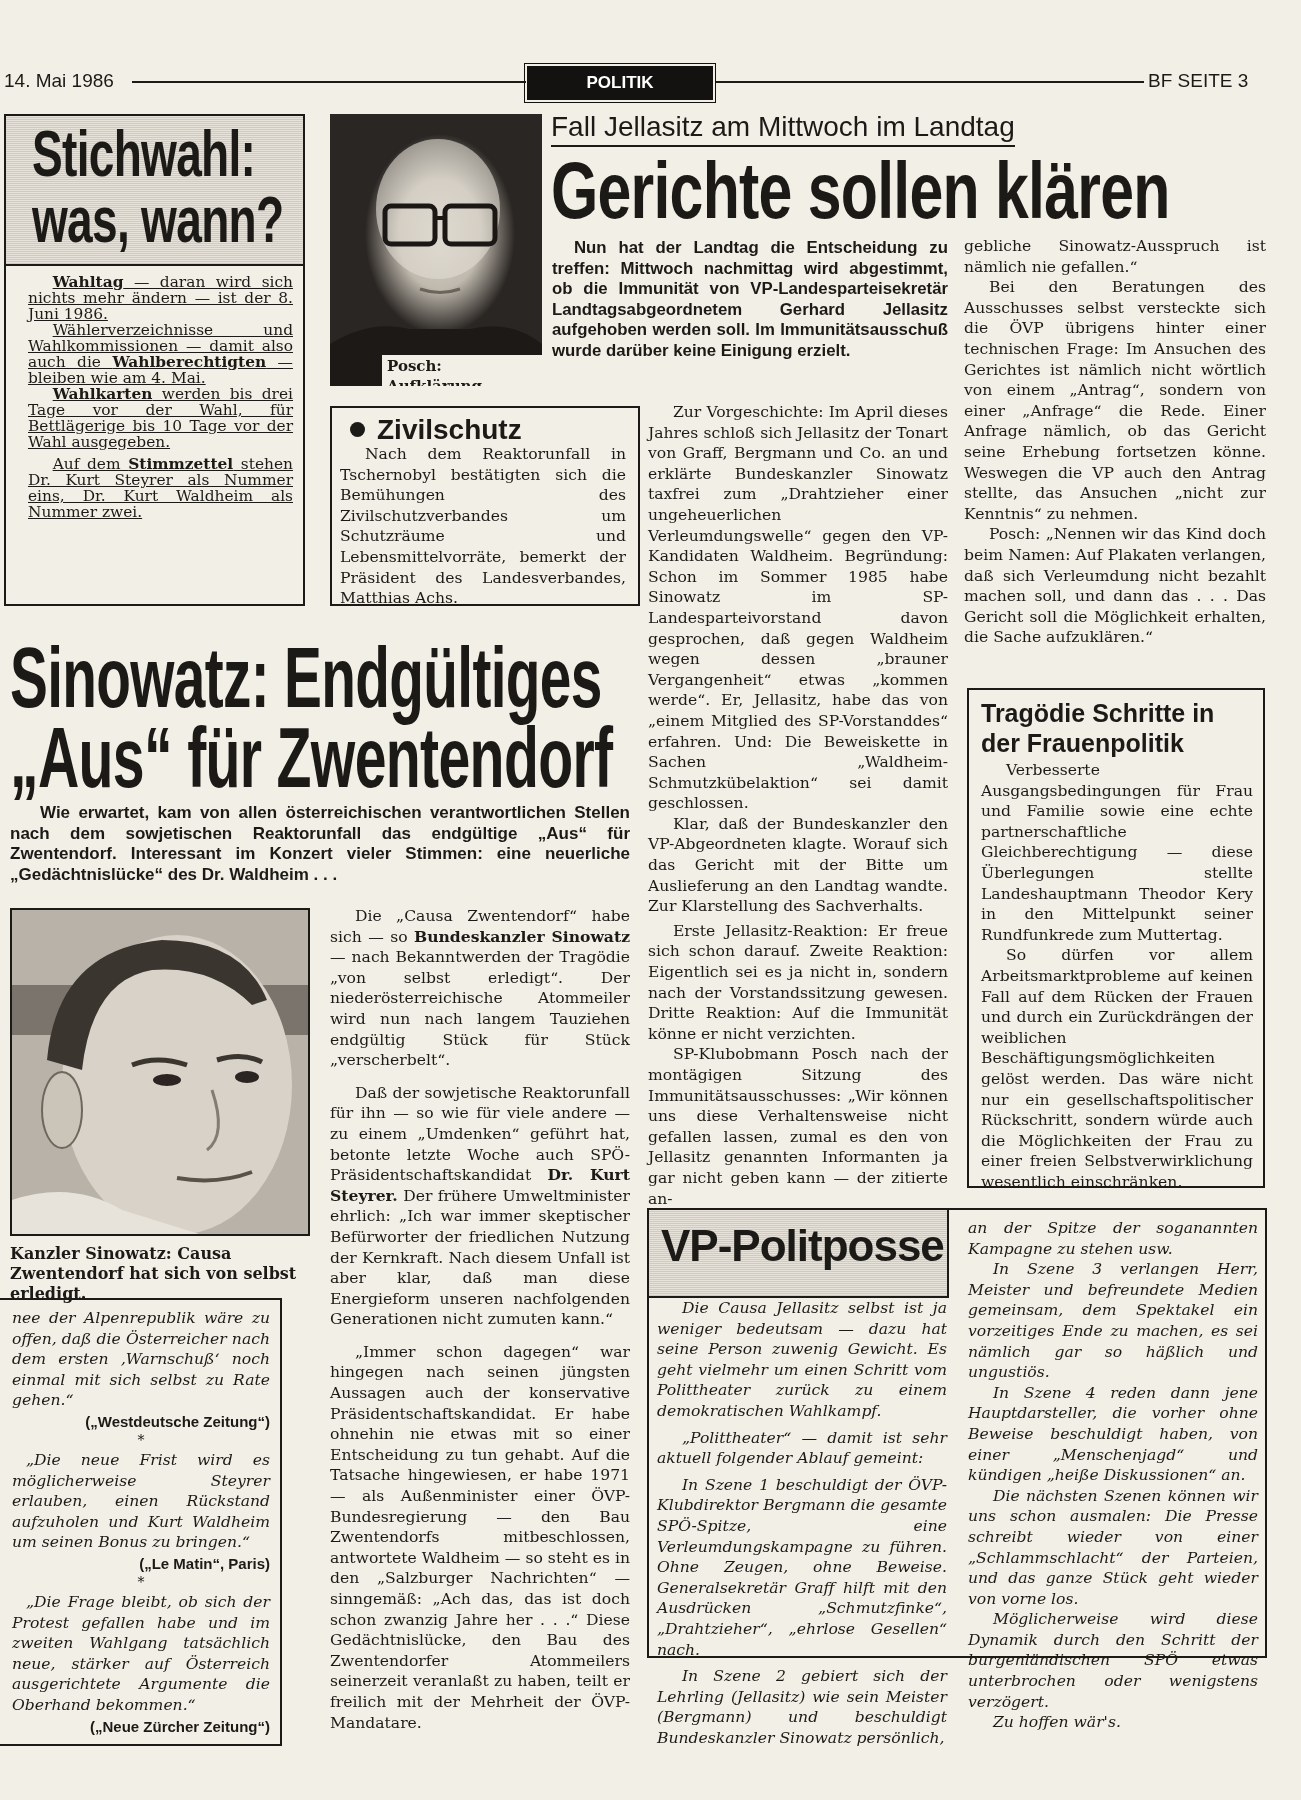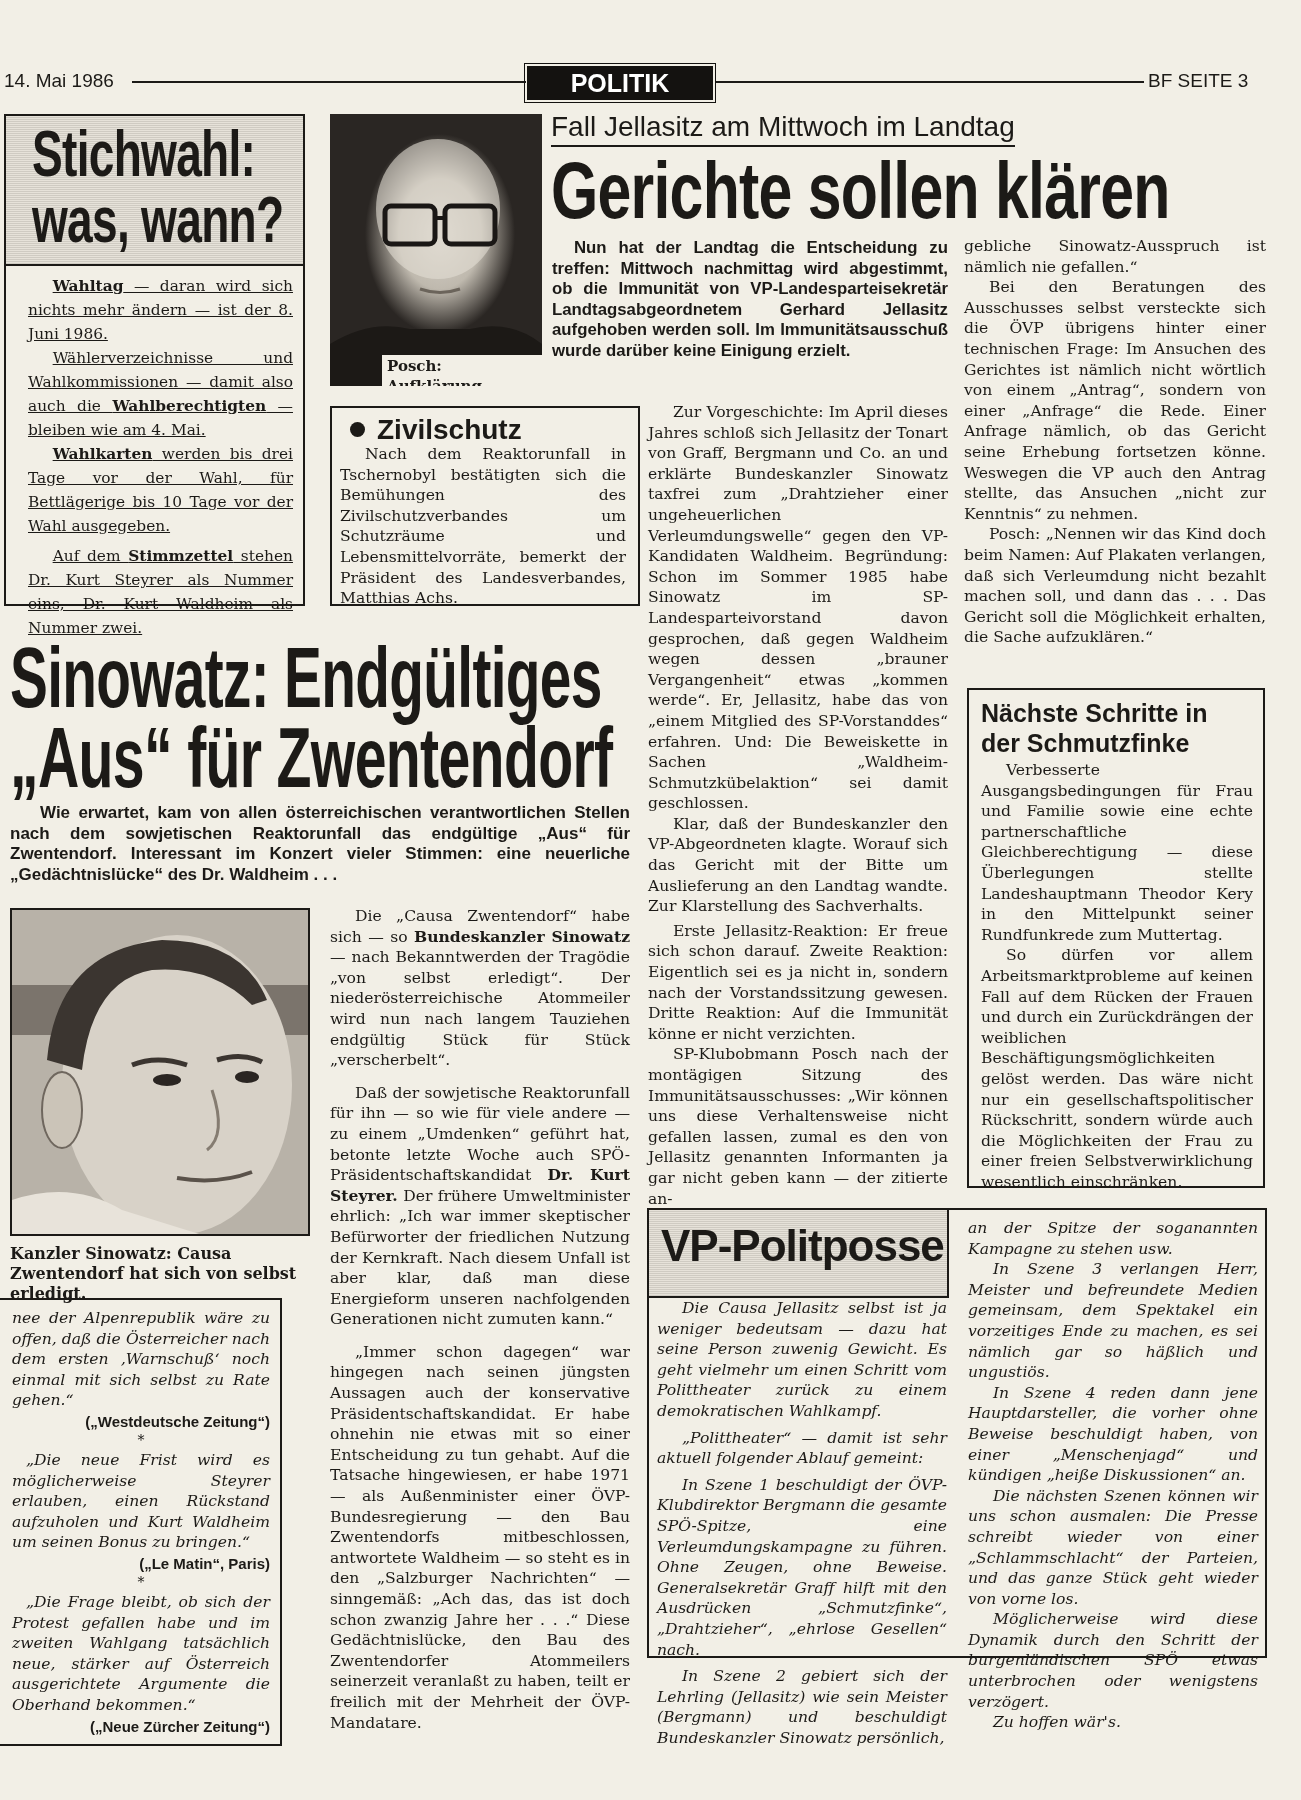--- a/index.html
+++ b/index.html
@@ -18,32 +18,32 @@
   b{font-weight:bold;}
   .it{font-style:italic;}
   .src{font-family:"Liberation Sans",sans-serif;font-weight:bold;text-align:right;font-size:15px;margin:2px 0 0 0;}
   .star{text-align:center;font-size:14px;line-height:16px;margin:2px 0;}
 </style>
 </head>
 <body>
 
 <div class="abs sans" style="left:4px;top:70px;font-size:19px;">14. Mai 1986</div>
 <div class="abs rule" style="left:132px;top:81px;width:394px;height:2px;"></div>
-<div class="abs sans" style="left:527px;top:66px;width:182px;height:30px;background:#141210;border:2px solid #141210;outline:1px solid #141210;outline-offset:2px;color:#fff;font-weight:bold;font-size:25px;text-align:center;line-height:30px;">
+<div class="abs sans" style="left:527px;top:66px;width:182px;height:30px;background:#141210;border:2px solid #141210;outline:1px solid #141210;outline-offset:2px;color:#fff;font-weight:bold;font-size:17px;text-align:center;line-height:30px;">
   <span>POLITIK</span>
 </div>
 <div class="abs rule" style="left:716px;top:81px;width:428px;height:2px;"></div>
 <div class="abs sans" style="left:1148px;top:70px;font-size:19px;">BF SEITE 3</div>
 
 <div class="abs box" style="left:4px;top:114px;width:301px;height:492px;text-decoration:underline;">
   <div class="hatch" style="height:148px;border-bottom:2px solid #1c1a17;position:relative;overflow:hidden;">
     <div class="abs cond" style="left:26px;top:4px;font-size:64px;line-height:68px;transform:scaleX(0.72);white-space:nowrap;">Stichwahl:</div>
     <div class="abs cond" style="left:26px;top:70px;font-size:64px;line-height:68px;transform:scaleX(0.72);white-space:nowrap;">was, wann?</div>
   </div>
-  <div class="body-text" style="padding:8px 10px 0 22px;font-size:15.4px;line-height:24px;">
+  <div class="body-text" style="padding:8px 10px 0 22px;font-size:15.4px;line-height:16px;">
     <p class="p"><b>Wahltag</b><span> — daran wird sich nichts mehr ändern — ist der 8. Juni 1986.</span></p>
     <p class="p"><span>Wählerverzeichnisse und Wahlkommissionen — damit also auch die </span><b>Wahlberechtigten</b><span> — bleiben wie am 4. Mai.</span></p>
     <p class="p"><b>Wahlkarten</b><span> werden bis drei Tage vor der Wahl, für Bettlägerige bis 10 Tage vor der Wahl ausgegeben.</span></p>
     <p class="p" style="margin-top:6px;"><span>Auf dem </span><b>Stimmzettel</b><span> stehen Dr. Kurt Steyrer als Nummer eins, Dr. Kurt Waldheim als Nummer zwei.</span></p>
   </div>
 </div>
 
 <div class="abs photo" style="left:330px;top:114px;width:212px;height:272px;background:radial-gradient(ellipse 75px 100px at 110px 120px,#d9d4cb 0,#bfb9ae 55%,#2a2623 100%),#2a2623;">
   <svg width="212" height="272" style="position:absolute;left:0;top:0;">
     <ellipse cx="108" cy="95" rx="62" ry="70" fill="#e3ded4" opacity="0.6"></ellipse>
@@ -116,21 +116,21 @@
   <p class="src">(„Westdeutsche Zeitung“)</p>
   <div class="star">*</div>
   <p class="p body-text it" style="text-indent:14px;">„Die neue Frist wird es möglicherweise Steyrer erlauben, einen Rückstand aufzuholen und Kurt Waldheim um seinen Bonus zu bringen.“</p>
   <p class="src">(„Le Matin“, Paris)</p>
   <div class="star">*</div>
   <p class="p body-text it" style="text-indent:14px;">„Die Frage bleibt, ob sich der Protest gefallen habe und im zweiten Wahlgang tatsächlich neue, stärker auf Österreich ausgerichtete Argumente die Oberhand bekommen.“</p>
   <p class="src">(„Neue Zürcher Zeitung“)</p>
 </div>
 
 <div class="abs box" style="left:967px;top:688px;width:298px;height:500px;padding:8px 10px 0 12px;">
-  <div class="sans" style="font-weight:bold;font-size:25px;line-height:30px;margin-bottom:2px;">Nächste Schritte in der Schmutzfinke</div>
+  <div class="sans" style="font-weight:bold;font-size:25px;line-height:30px;margin-bottom:2px;">Tragödie Schritte in der Frauenpolitik</div>
   <p class="p body-text">Verbesserte Ausgangsbedingungen für Frau und Familie sowie eine echte partnerschaftliche Gleichberechtigung — diese Überlegungen stellte Landeshauptmann Theodor Kery in den Mittelpunkt seiner Rundfunkrede zum Muttertag.</p>
   <p class="p body-text">So dürfen vor allem Arbeitsmarktprobleme auf keinen Fall auf dem Rücken der Frauen und durch ein Zurückdrängen der weiblichen Beschäftigungsmöglichkeiten gelöst werden. Das wäre nicht nur ein gesellschaftspolitischer Rückschritt, sondern würde auch die Möglichkeiten der Frau zu einer freien Selbstverwirklichung wesentlich einschränken.</p>
 </div>
 
 <div class="abs box" style="left:647px;top:1208px;width:620px;height:450px;"></div>
 <div class="abs hatch" style="left:647px;top:1208px;width:302px;height:90px;border:2px solid #1c1a17;box-sizing:border-box;">
   <div class="sans" style="font-weight:bold;font-size:44px;line-height:72px;padding-left:12px;letter-spacing:-1px;white-space:nowrap;">VP-Politposse</div>
 </div>
 <div class="abs body-text it" style="left:657px;top:1298px;width:290px;">
   <p class="p">Die Causa Jellasitz selbst ist ja weniger bedeutsam — dazu hat seine Person zuwenig Gewicht. Es geht vielmehr um einen Schritt vom Polittheater zurück zu einem demokratischen Wahlkampf.</p>

